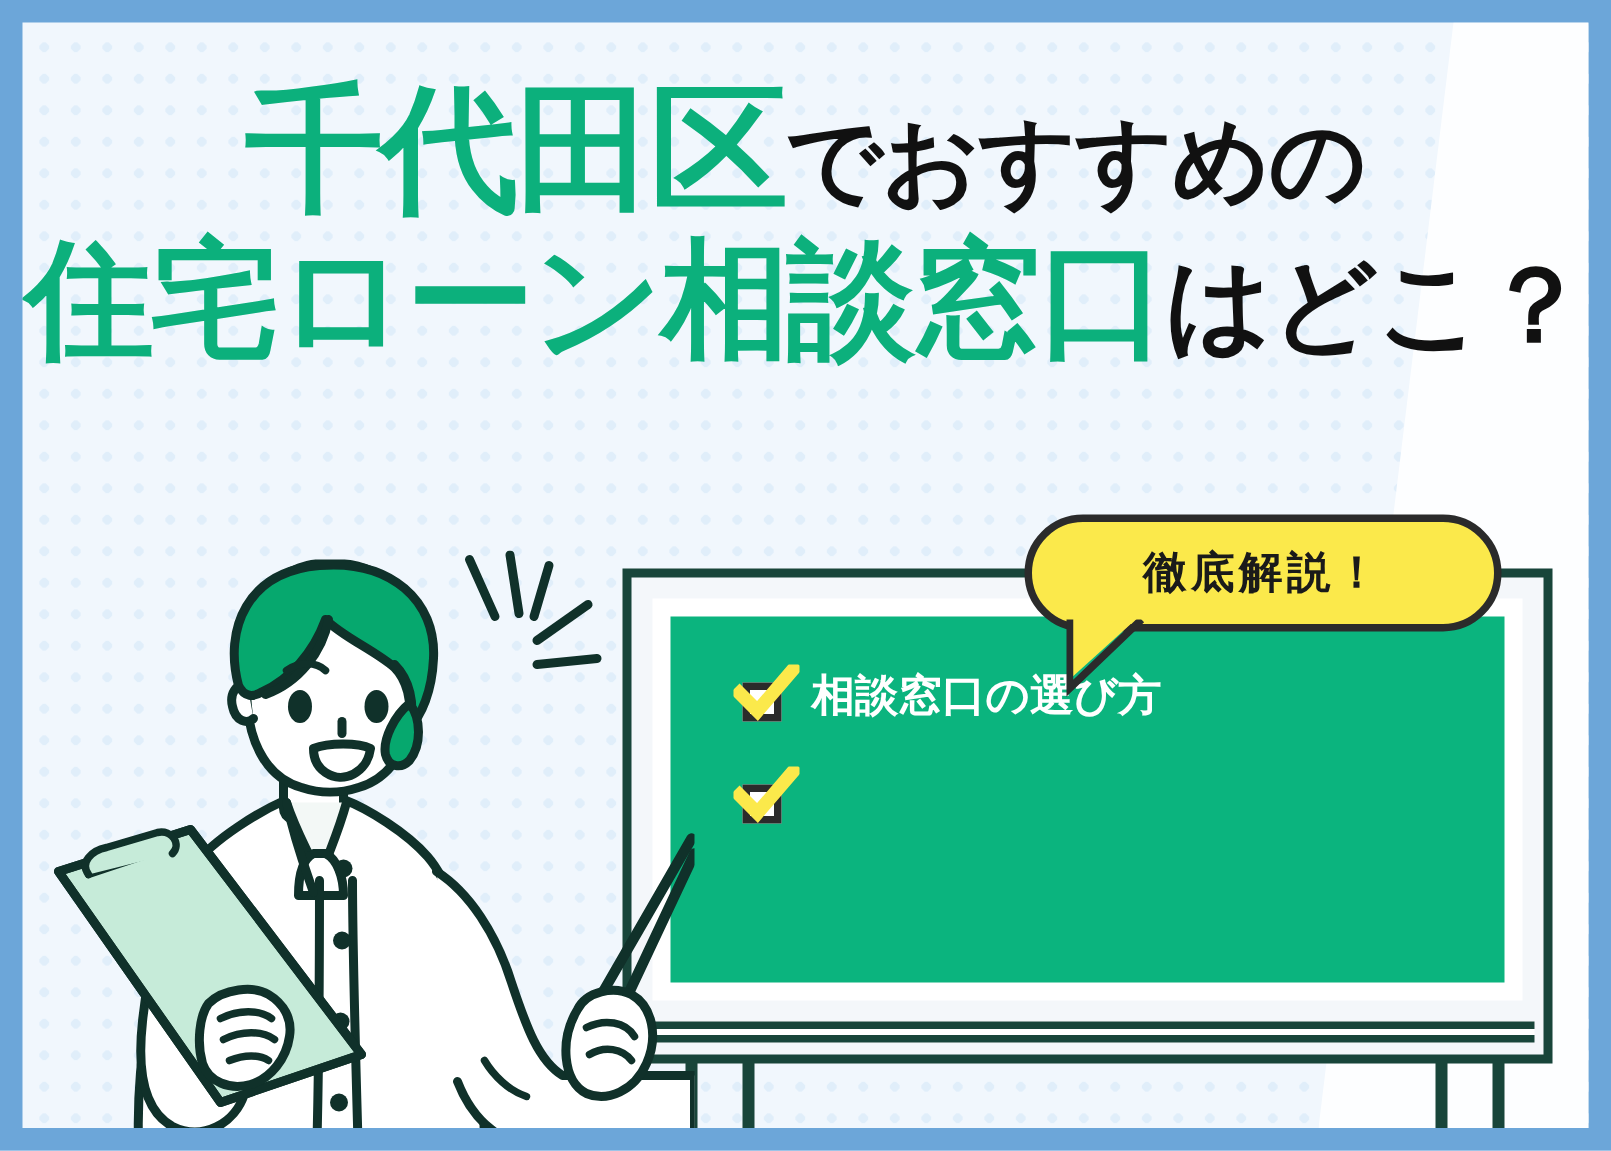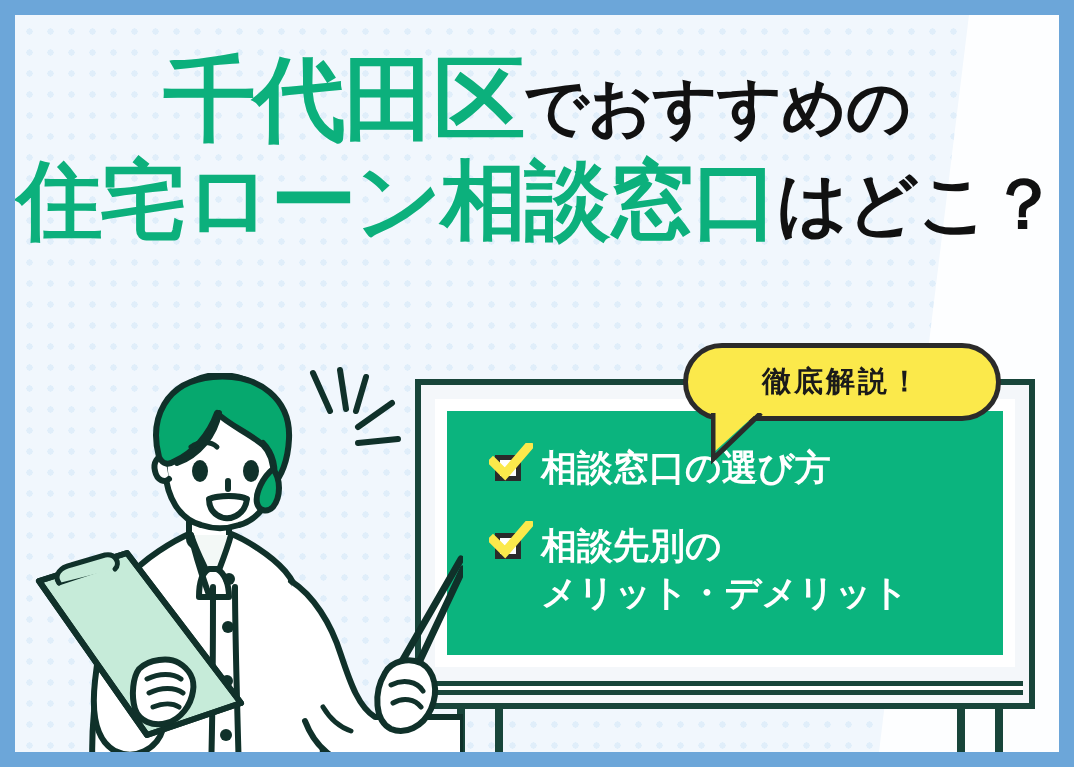--- a/index.html
+++ b/index.html
@@ -88,21 +88,21 @@
   .leg.l{left:42px;}
   .leg.l2{left:80px;}
   .leg.r{right:70px;}
   .leg.r2{right:32px;}
 
   
   .bullets{
     position:absolute;left:78px;top:66px;right:30px;
     color:#ffffff;
     font-family:Liberation Serif, serif;
-    font-weight:700;font-size:36px;line-height:1.32;
+    font-weight:700;font-size:29px;line-height:1.32;
     z-index:5;
   }
   .bullet-row{display:flex;align-items:flex-start;margin-bottom:30px;}
   .bullet-text{padding-left:14px;white-space:pre-line;}
   .chk{position:relative;width:34px;height:34px;flex:0 0 34px;margin-top:4px;}
   .chk .box{
     position:absolute;left:2px;top:6px;width:26px;height:26px;
     background:#ffffff;border:5px solid #2B2B2B;box-sizing:border-box;
   }
   .chk .tick{
@@ -173,22 +173,20 @@
           <span class="bullet-text">相談窓口の選び方</span>
         </div>
 
         <div class="bullet-row">
           <span class="chk">
             <span class="box"></span>
             <svg class="tick" viewBox="0 0 44 40" xmlns="http://www.w3.org/2000/svg">
               <path d="M4 19 L16 31 L40 3" fill="none" stroke="#FBE94B" stroke-width="9" stroke-linecap="square" stroke-linejoin="miter"></path>
             </svg>
           </span>
-          <span class="bullet-text">相談先別の
-メリット・デメリット</span>
         </div>
 
       </div>
     </div>
 
     <div class="bubble">
       <svg class="tail" viewBox="0 0 120 62" xmlns="http://www.w3.org/2000/svg">
         <path d="M2 0 L2 40 L44 2 Z" fill="#FBE94B" stroke="none"></path>
         <path d="M2 -6 L2 46 L50 0" fill="none" stroke="#2B2B2B" stroke-width="5" stroke-linejoin="miter" stroke-linecap="butt"></path>
       </svg>

